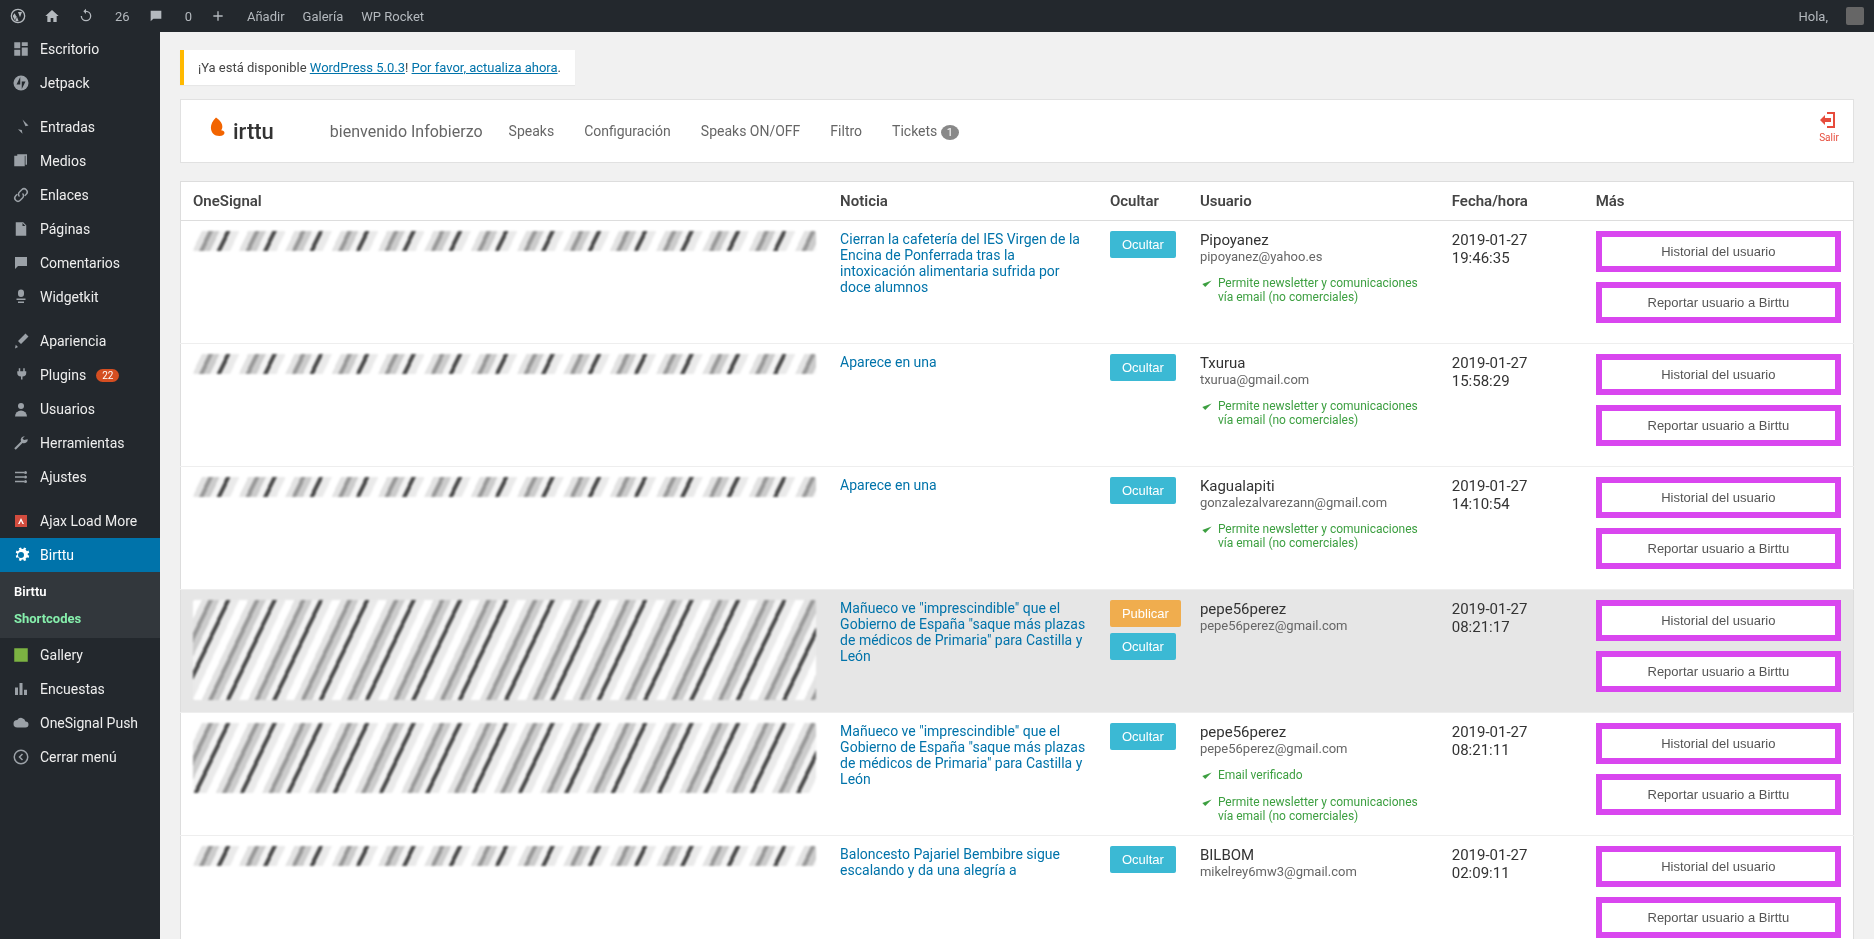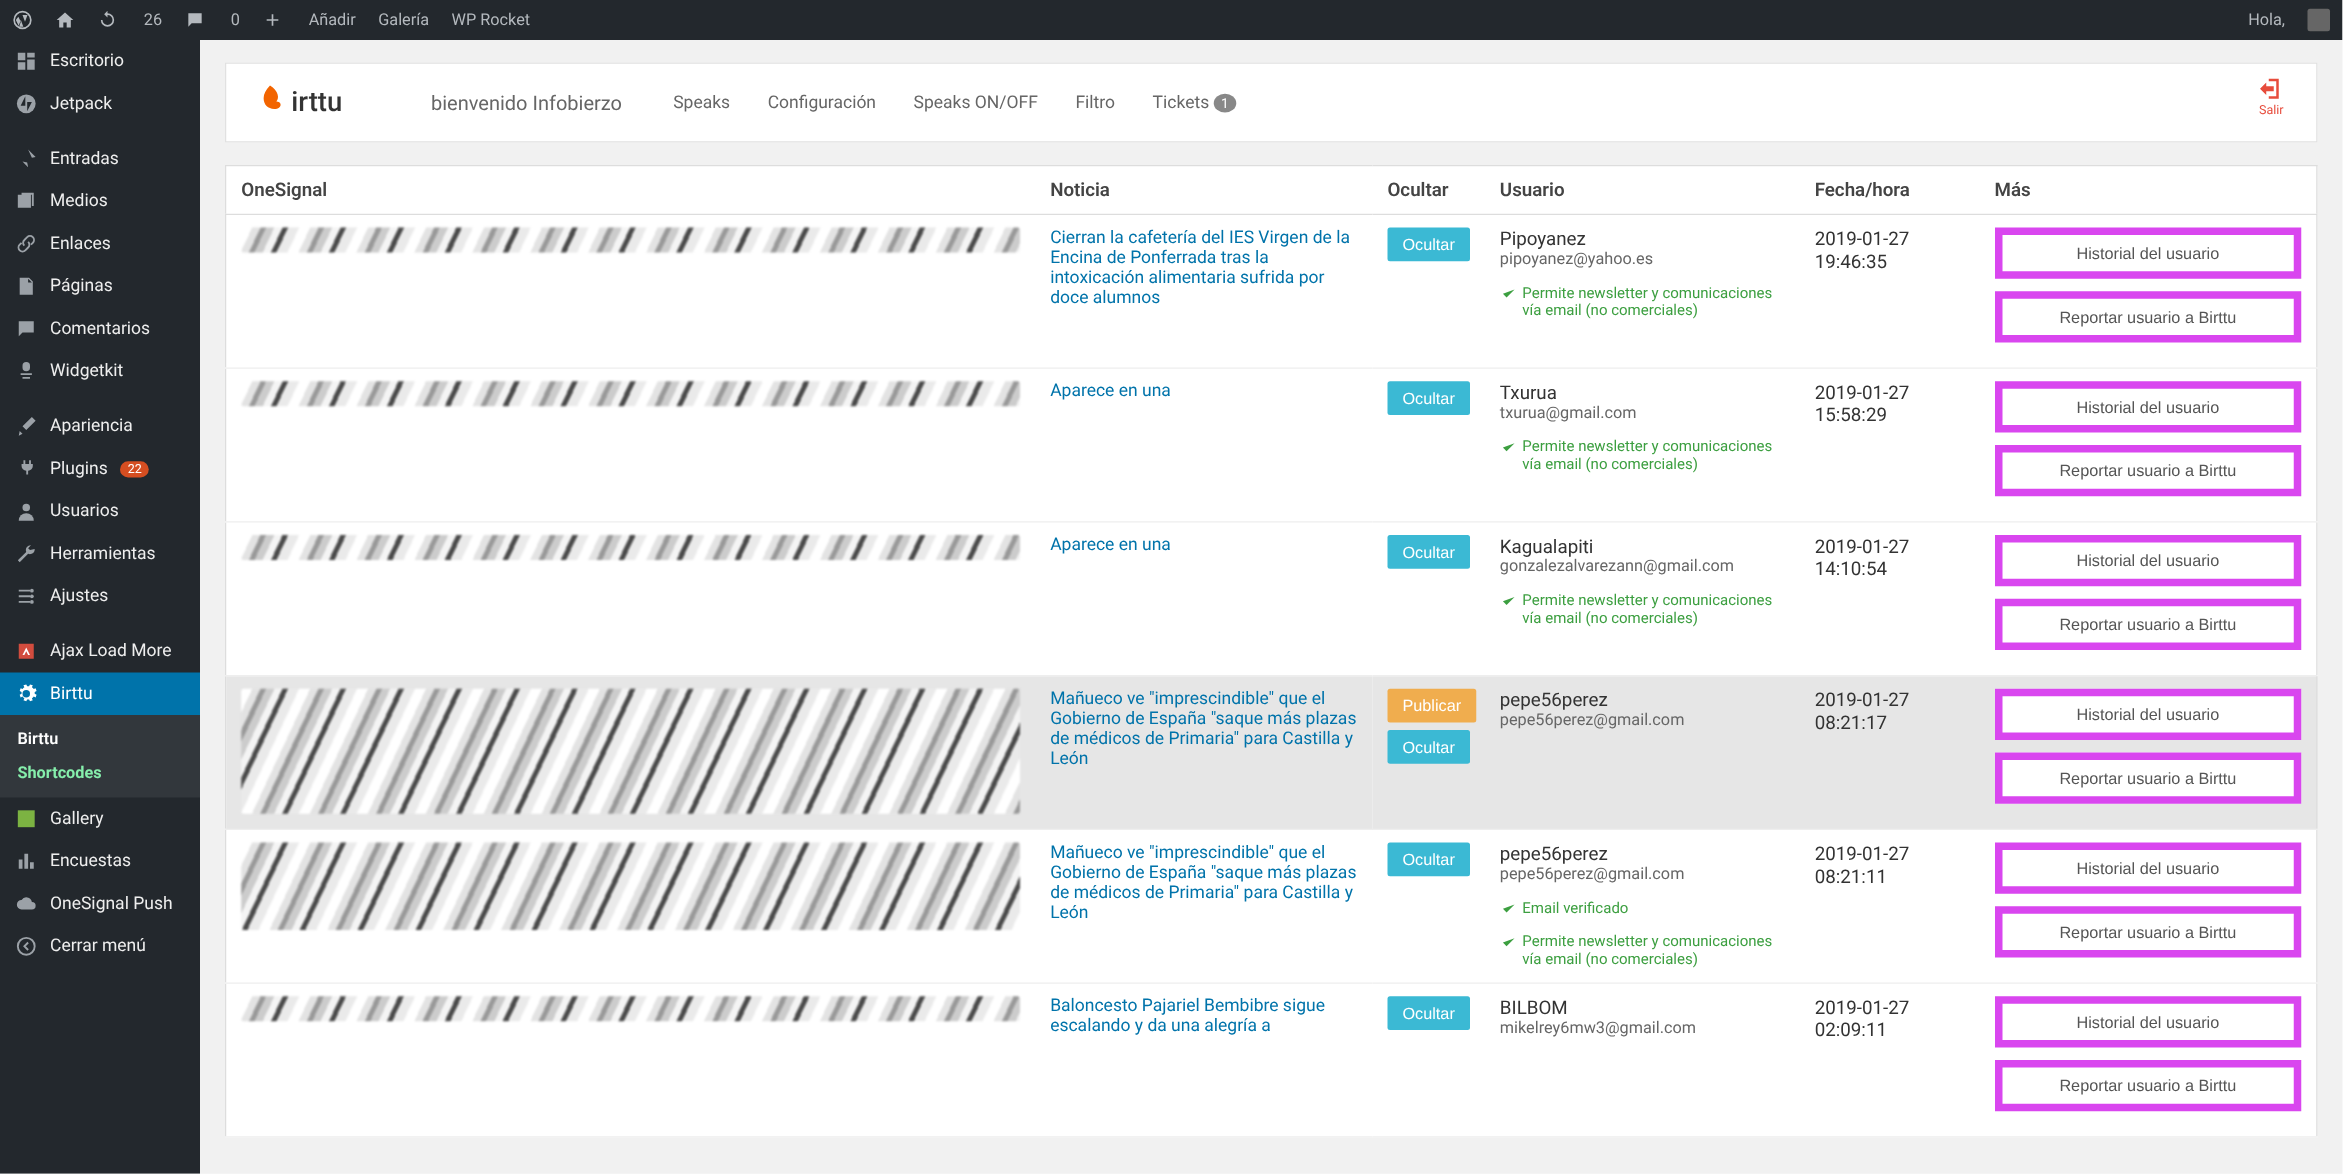--- a/index.html
+++ b/index.html
@@ -20,28 +20,28 @@
 .sidebar .menu-item.active::after { content: ""; position: absolute; right: -8px; top: 50%; transform: translateY(-50%); border: 8px solid transparent; border-right-color: #f1f1f1; }
 .sidebar .badge { background: #d54e21; color: #fff; font-size: 10px; padding: 1px 6px; border-radius: 10px; }
 .sidebar .sub { background: #32373c; padding: 6px 0; }
 .sidebar .sub a { display: block; padding: 6px 14px; color: #86efac; text-decoration: none; font-size: 13px; font-weight: bold; }
 .sidebar .sub a.current { color: #fff; font-weight: 600; }
 
 .main { flex: 1; padding: 18px 20px 0 20px; overflow: hidden; }
 .notice { background: #fff; border-left: 4px solid #ffb900; padding: 10px 14px; margin-bottom: 14px; box-shadow: 0 1px 1px rgba(0,0,0,0.04); display: inline-block; }
 .notice a { color: #0073aa; text-decoration: underline; }
 
-.plugin-bar { display: flex; align-items: center; gap: 41px; background: #fff; border: 1px solid #e1e1e1; padding: 14px 18px; position: relative; }
+.plugin-bar { display: flex; align-items: center; gap: 26px; background: #fff; border: 1px solid #e1e1e1; padding: 14px 18px; position: relative; }
 .plugin-logo { display: flex; align-items: center; font-size: 22px; font-weight: 500; color: #333; }
 .plugin-logo svg { width: 34px; height: 34px; }
 .plugin-bar .welcome { font-size: 16px; color: #666; margin-left: 30px; }
 .plugin-bar nav { display: flex; gap: 30px; }
 .plugin-bar nav a { color: #666; text-decoration: none; font-size: 14px; }
 .plugin-bar .count { background: #888; color: #fff; font-size: 11px; padding: 1px 6px; border-radius: 50%; }
-.plugin-bar .logout { position: absolute; right: 24px; top: 8px; text-align: center; color: #e74c3c; font-size: 10px; }
+.plugin-bar .logout { position: absolute; right: 12px; top: 8px; text-align: center; color: #e74c3c; font-size: 10px; }
 .plugin-bar .logout svg { width: 24px; height: 24px; fill: #e74c3c; display:block; }
 
 .data-table { width: 100%; border-collapse: collapse; background: #fff; border: 1px solid #ddd; margin-top: 18px; table-layout: fixed; }
 .data-table th { text-align: left; padding: 10px 12px; border-bottom: 1px solid #ddd; font-weight: 600; font-size: 15px; }
 .data-table td { padding: 10px 12px; border-bottom: 1px solid #eee; vertical-align: top; }
 .data-table tr.muted { background: #e6e6e6; }
 .col-comment { width: 36%; }
 .col-news { width: 15%; }
 .col-hide { width: 5%; }
 .col-user { width: 14%; }
@@ -235,20 +235,23 @@
       <a class="menu-item">
         <svg viewBox="0 0 24 24">
           <circle cx="12" cy="12" r="9" fill="none" stroke="#9ba1a7" stroke-width="2"></circle>
           <path d="M14 8l-4 4 4 4" fill="none" stroke="#9ba1a7" stroke-width="2"></path>
         </svg>
         <span>Cerrar menú</span>
       </a>
     </div>
 
   <div class="main">
+    <div class="notice">
+      <span>¡Ya está disponible </span><a>WordPress 5.0.3</a><span>! </span><a>Por favor, actualiza ahora</a><span>.</span>
+    </div>
 
     <div class="plugin-bar">
       <div class="plugin-logo">
         <svg viewBox="0 0 40 40">
             <path d="M20 4c-4 4-6 8-6 12 0 6 4 10 10 10 4 0 6-2 6-4s-2-3-4-3c3-3 2-10-6-15z" fill="#f26400"></path>
           </svg>
           <span>irttu</span>
       </div>
       <span class="welcome">bienvenido Infobierzo</span>
       <nav>

